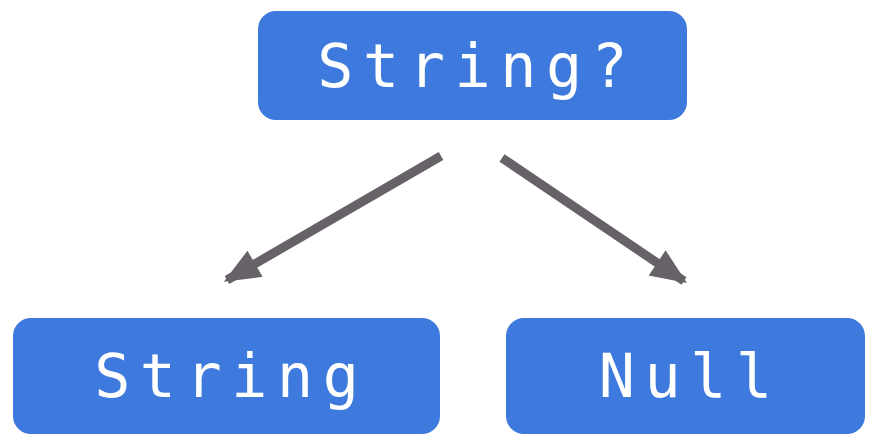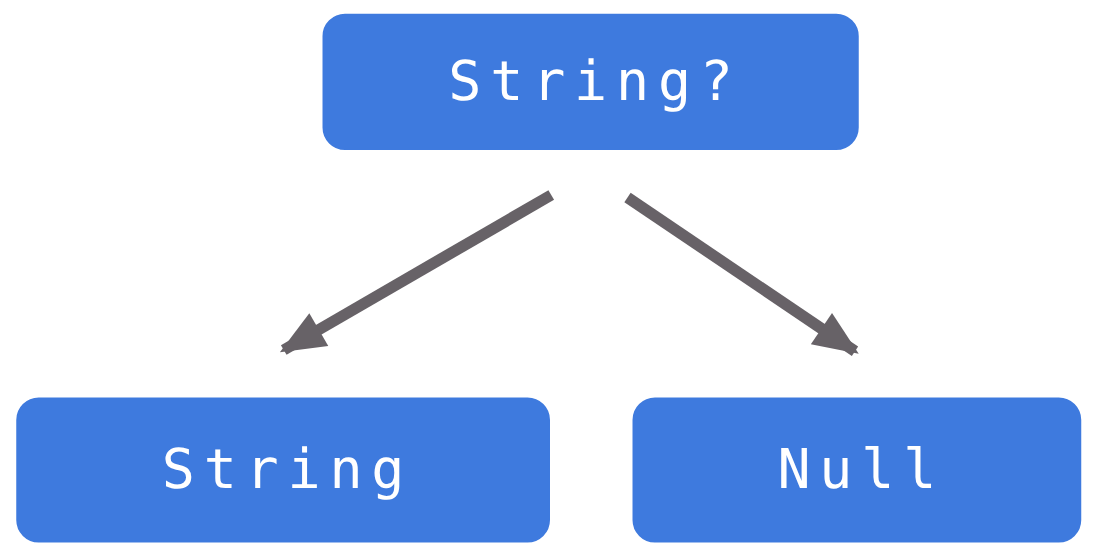--- a/index.html
+++ b/index.html
@@ -18,21 +18,21 @@
   .node {
     position: absolute;
     box-sizing: border-box;
     background: var(--node-fill, #3e7ade);
     border: 8px solid var(--node-border, #ffffff);
     border-radius: 26px;
     display: flex;
     align-items: center;
     justify-content: center;
     color: var(--node-text, #ffffff);
-    font-size: 44px;
+    font-size: 60px;
     letter-spacing: 0.16em;
     line-height: 1;
   }
   
   .node .label { padding-left: 0.16em; }
 
   #node-root  { left: 250px; top: 3px;   width: 445px; height: 125px; }
   #node-left  { left: 5px;   top: 310px; width: 443px; height: 132px; }
   #node-right { left: 498px; top: 310px; width: 375px; height: 132px; }
 

